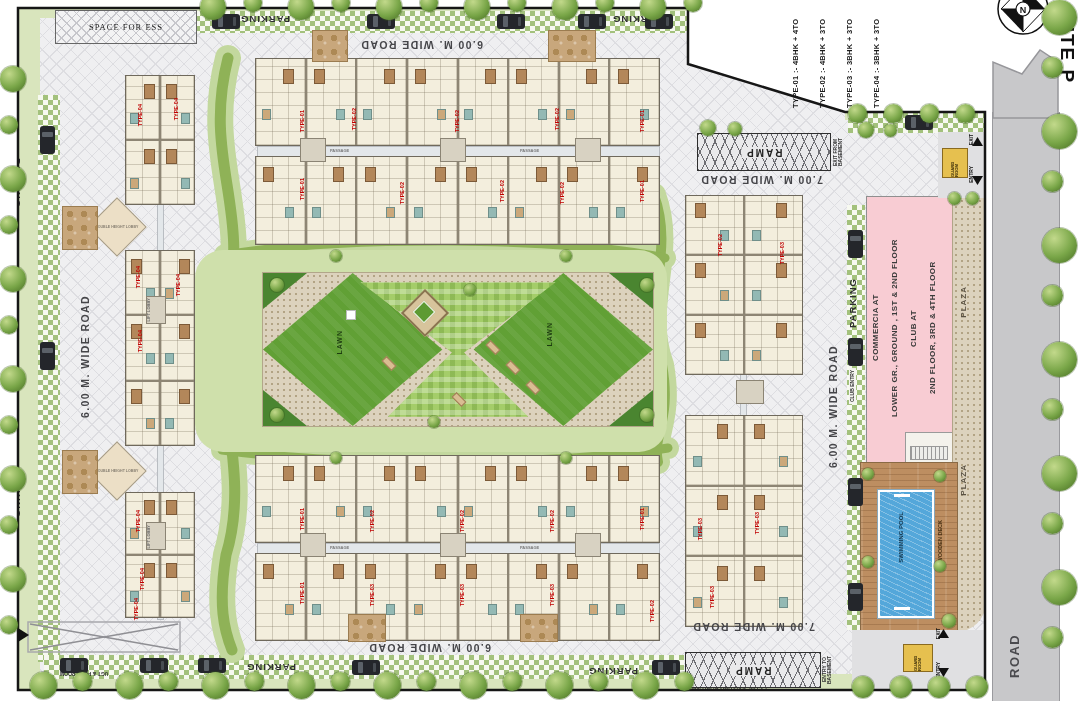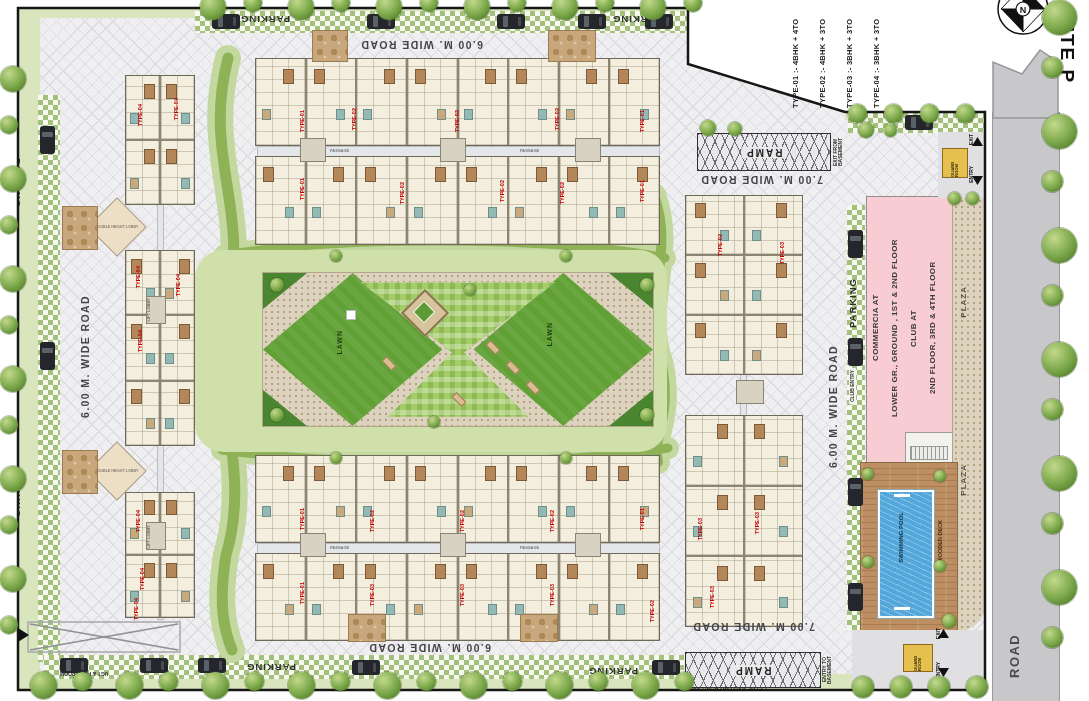--- a/index.html
+++ b/index.html
@@ -76,20 +76,23 @@
     <div class="abs grass" style="left:18px;top:8px;width:22px;height:682px;"></div>
     <div class="abs grass" style="left:18px;top:674px;width:967px;height:16px;"></div>
     <div class="abs grass" style="left:845px;top:112px;width:140px;height:8px;"></div>
 
     <div class="abs checker" style="left:195px;top:11px;width:493px;height:22px;"></div>
     <div class="abs checker" style="left:38px;top:95px;width:22px;height:567px;"></div>
     <div class="abs checker" style="left:44px;top:655px;width:640px;height:24px;"></div>
     <div class="abs checker" style="left:847px;top:205px;width:18px;height:425px;"></div>
     <div class="abs checker" style="left:848px;top:113px;width:137px;height:20px;"></div>
 
+    <div class="abs hatchx" style="left:55px;top:10px;width:140px;height:32px;display:flex;align-items:center;justify-content:center;">
+      <span class="esslbl">SPACE FOR ESS</span>
+    </div>
 
     <svg class="abs" style="left:0;top:0;" width="1089" height="701">
       <g fill="none" stroke-linecap="round">
         <path d="M228,58 C202,160 252,210 226,310 C210,390 252,470 226,555 C218,605 224,630 232,650" stroke="#c3d89e" stroke-width="26"></path>
         <path d="M654,195 C676,255 640,305 662,365 C672,420 652,435 658,462" stroke="#c3d89e" stroke-width="24"></path>
         <path d="M225,255 C340,236 560,236 665,258" stroke="#c3d89e" stroke-width="22"></path>
         <path d="M222,450 C340,466 560,466 668,448" stroke="#c3d89e" stroke-width="22"></path>
         <path d="M228,58 C202,160 252,210 226,310 C210,390 252,470 226,555 C218,605 224,630 232,650" stroke="#8fb257" stroke-width="11"></path>
         <path d="M654,195 C676,255 640,305 662,365 C672,420 652,435 658,462" stroke="#8fb257" stroke-width="10"></path>
         <path d="M225,255 C340,236 560,236 665,258" stroke="#8fb257" stroke-width="9"></path>

